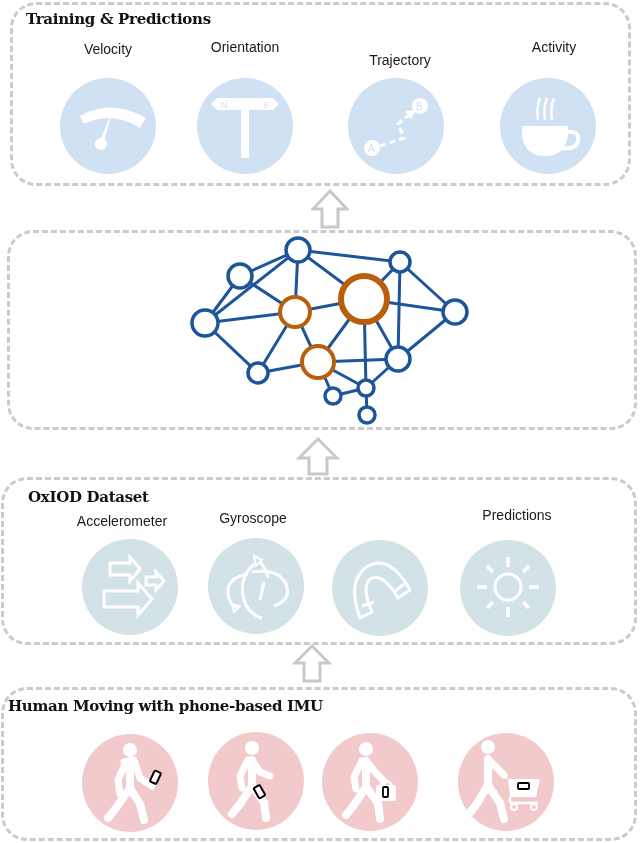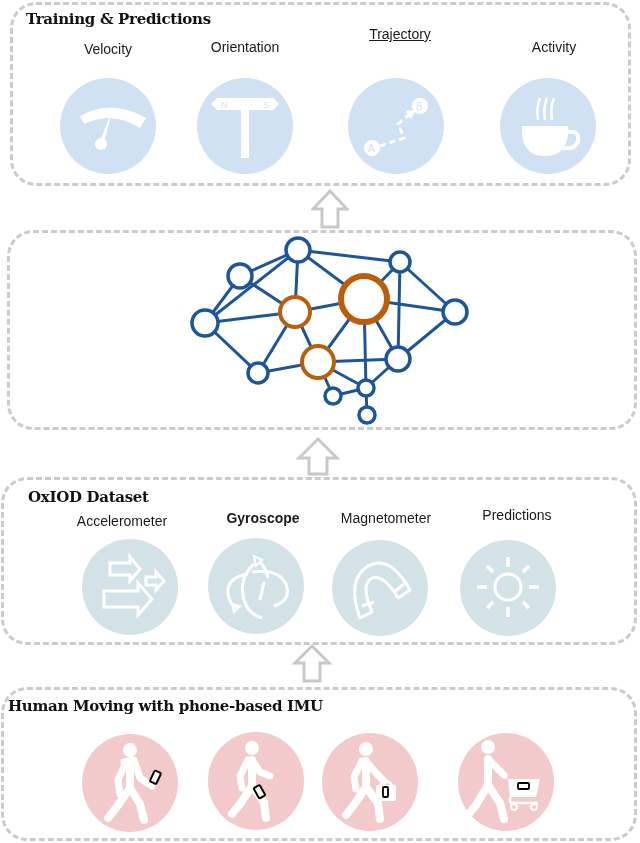--- a/index.html
+++ b/index.html
@@ -14,21 +14,21 @@
 </head>
 <body>
 
 <div class="stage">
 
   <div class="box" style="left:10px; top:2px; width:621px; height:184px;"></div>
   <div class="title" style="left:26px; top:10px;">Training &amp; Predictions</div>
 
   <div class="label" style="left:108px; top:41px;">Velocity</div>
   <div class="label" style="left:245px; top:39px;text-align:center;">Orientation</div>
-  <div class="label" style="left:400px; top:26px;text-decoration:underline;">Trajectory</div>
+  <div class="label" style="left:400px; top:52px;">Trajectory</div>
   <div class="label" style="left:554px; top:39px;">Activity</div>
 
   <div class="icon" style="left:60px; top:78px;">
     <svg width="96" height="96" viewBox="0 0 96 96">
       <circle cx="48" cy="48" r="48" fill="#cfe1f2"></circle>
       <path d="M20 38 Q52 20 86 40 L80 50 Q52 32 24 46 Z" fill="#ffffff"></path>
       <path d="M53 30 L44 64 L40 63 Z" fill="#ffffff"></path>
       <circle cx="41" cy="66" r="6" fill="#ffffff"></circle>
     </svg>
   </div>
@@ -128,22 +128,21 @@
   <div class="icon" style="left:296px; top:436px;">
     <svg width="44" height="40" viewBox="0 0 44 40">
       <path d="M22 3 L41 22 L31 22 L31 38 L13 38 L13 22 L3 22 Z" fill="#ffffff" stroke="#c8c8c8" stroke-width="3"></path>
     </svg>
   </div>
 
   <div class="box" style="left:1px; top:477px; width:636px; height:168px;"></div>
   <div class="title" style="left:28px; top:488px;">OxIOD Dataset</div>
 
   <div class="label" style="left:122px; top:513px;">Accelerometer</div>
-  <div class="label" style="left:263px; top:510px;font-weight:bold;">Gyroscope</div>
-  <div class="label" style="left:386px; top:510px;">Magnetometer</div>
+  <div class="label" style="left:253px; top:510px;">Gyroscope</div>
   <div class="label" style="left:517px; top:507px;">Predictions</div>
 
   <div class="icon" style="left:82px; top:539px;">
     <svg width="96" height="96" viewBox="0 0 96 96">
       <circle cx="48" cy="48" r="48" fill="#d3e2e6"></circle>
       <path d="M28 24 L48 24 L48 18 L58 30 L48 42 L48 36 L28 36 Z" fill="none" stroke="#ffffff" stroke-width="3"></path>
       <path d="M64 38 L74 38 L74 33 L82 42 L74 51 L74 46 L64 46 Z" fill="none" stroke="#ffffff" stroke-width="3"></path>
       <path d="M22 52 L56 52 L56 44 L70 60 L56 76 L56 68 L22 68 Z" fill="none" stroke="#ffffff" stroke-width="3"></path>
     </svg>
   </div>

